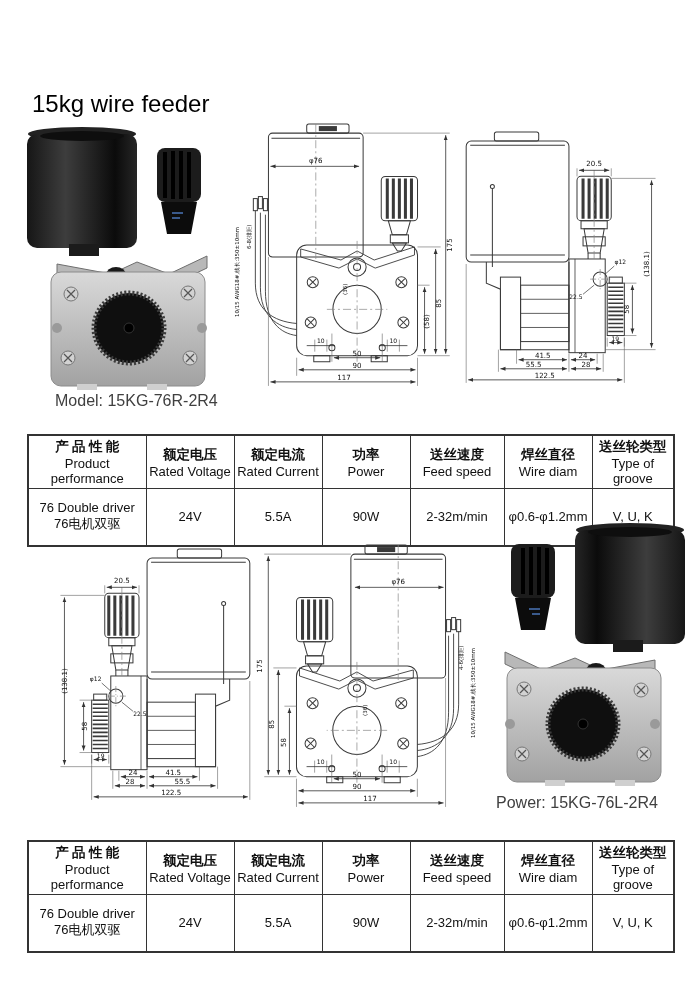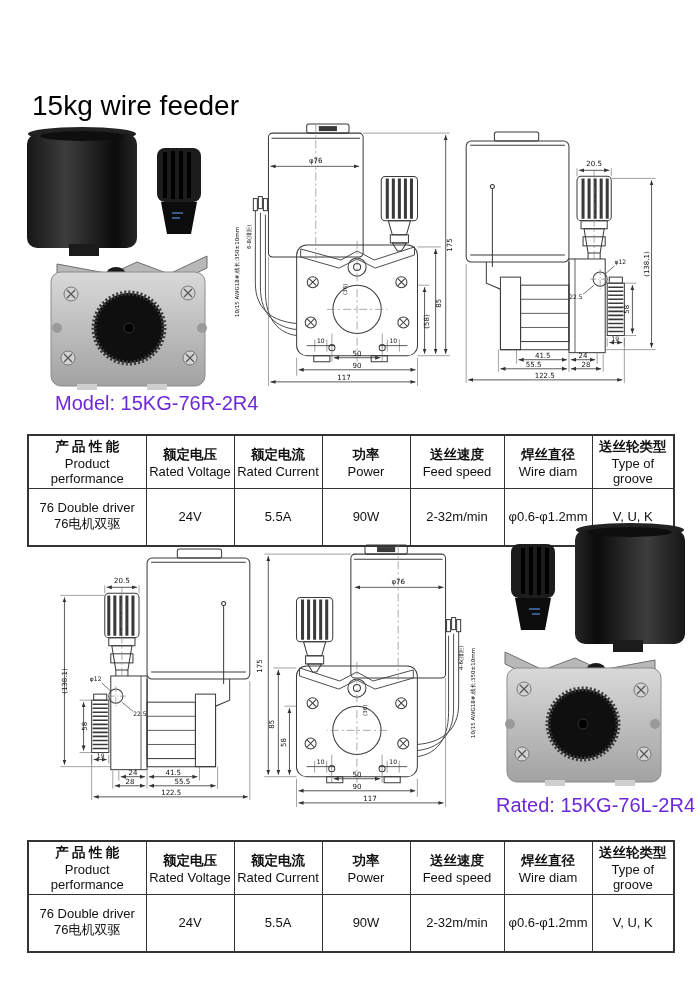--- a/index.html
+++ b/index.html
@@ -3,22 +3,22 @@
 <meta charset="utf-8">
 <style>
   html,body{margin:0;padding:0;background:#fff;}
   .page{position:relative;width:700px;height:1000px;background:#fff;overflow:hidden;
         font-family:"Liberation Sans",sans-serif;color:#111;}
   
   .logo{position:absolute;left:143px;top:12px;color:#2a1b12;}
   .brand{position:relative;font-size:37px;font-weight:800;letter-spacing:2px;line-height:1;}
   .brand .dot{position:absolute;left:25px;top:0px;width:9px;height:9px;border-radius:50%;}
   .brand-cn{font-size:22px;font-weight:700;letter-spacing:5px;margin:3px 0 0 46px;}
-  .title{position:absolute;left:32px;top:90px;font-size:28px;color:#000;}
-  .model{position:absolute;font-size:20px;color:#6d28d9;}
+  .title{position:absolute;left:32px;top:90px;font-size:24px;color:#000;}
+  .model{position:absolute;font-size:16px;color:#404040;}
   
   .spec-table{position:absolute;width:646px;border-collapse:collapse;table-layout:fixed;
               border:2px solid #333;}
   .spec-table th,.spec-table td{border:1px solid #333;text-align:center;vertical-align:middle;
               padding:2px 1px;font-size:13px;color:#111;font-weight:400;}
   .spec-table thead tr{height:42px;}
   .spec-table tbody tr{height:57px;}
   th .cn{font-family:"Liberation Serif",serif;font-size:13.5px;font-weight:700;}
   th .en{font-size:13px;}
   
@@ -343,21 +343,21 @@
     <text class="dt mid" x="117" y="262">117</text>
     <text class="dts mid" transform="translate(114,172) rotate(-90)">(36)</text>
     <text class="dts mid" transform="translate(221,155) rotate(-90)">10/15 AWG18#,线长:350±10mm</text>
     <text class="dts mid" transform="translate(209,120) rotate(-90)">4-6(排距)</text>
   </svg>
 
   <svg class="dwg" style="left:482px;top:518px" width="212" height="270" viewBox="0 0 210 270">
     <use href="#gPhoto" transform="translate(210,0) scale(-1,1)"></use>
   </svg>
 
-  <div class="model" style="left:496px;top:794px">Rated: 15KG-76L-2R4</div>
+  <div class="model" style="left:496px;top:794px">Power: 15KG-76L-2R4</div>
 
   <table class="spec-table" style="left:27px;top:840px">
     <colgroup>
         <col style="width:118px">
         <col style="width:88px">
         <col style="width:88px">
         <col style="width:88px">
         <col style="width:94px">
         <col style="width:88px">
         <col style="width:82px">

